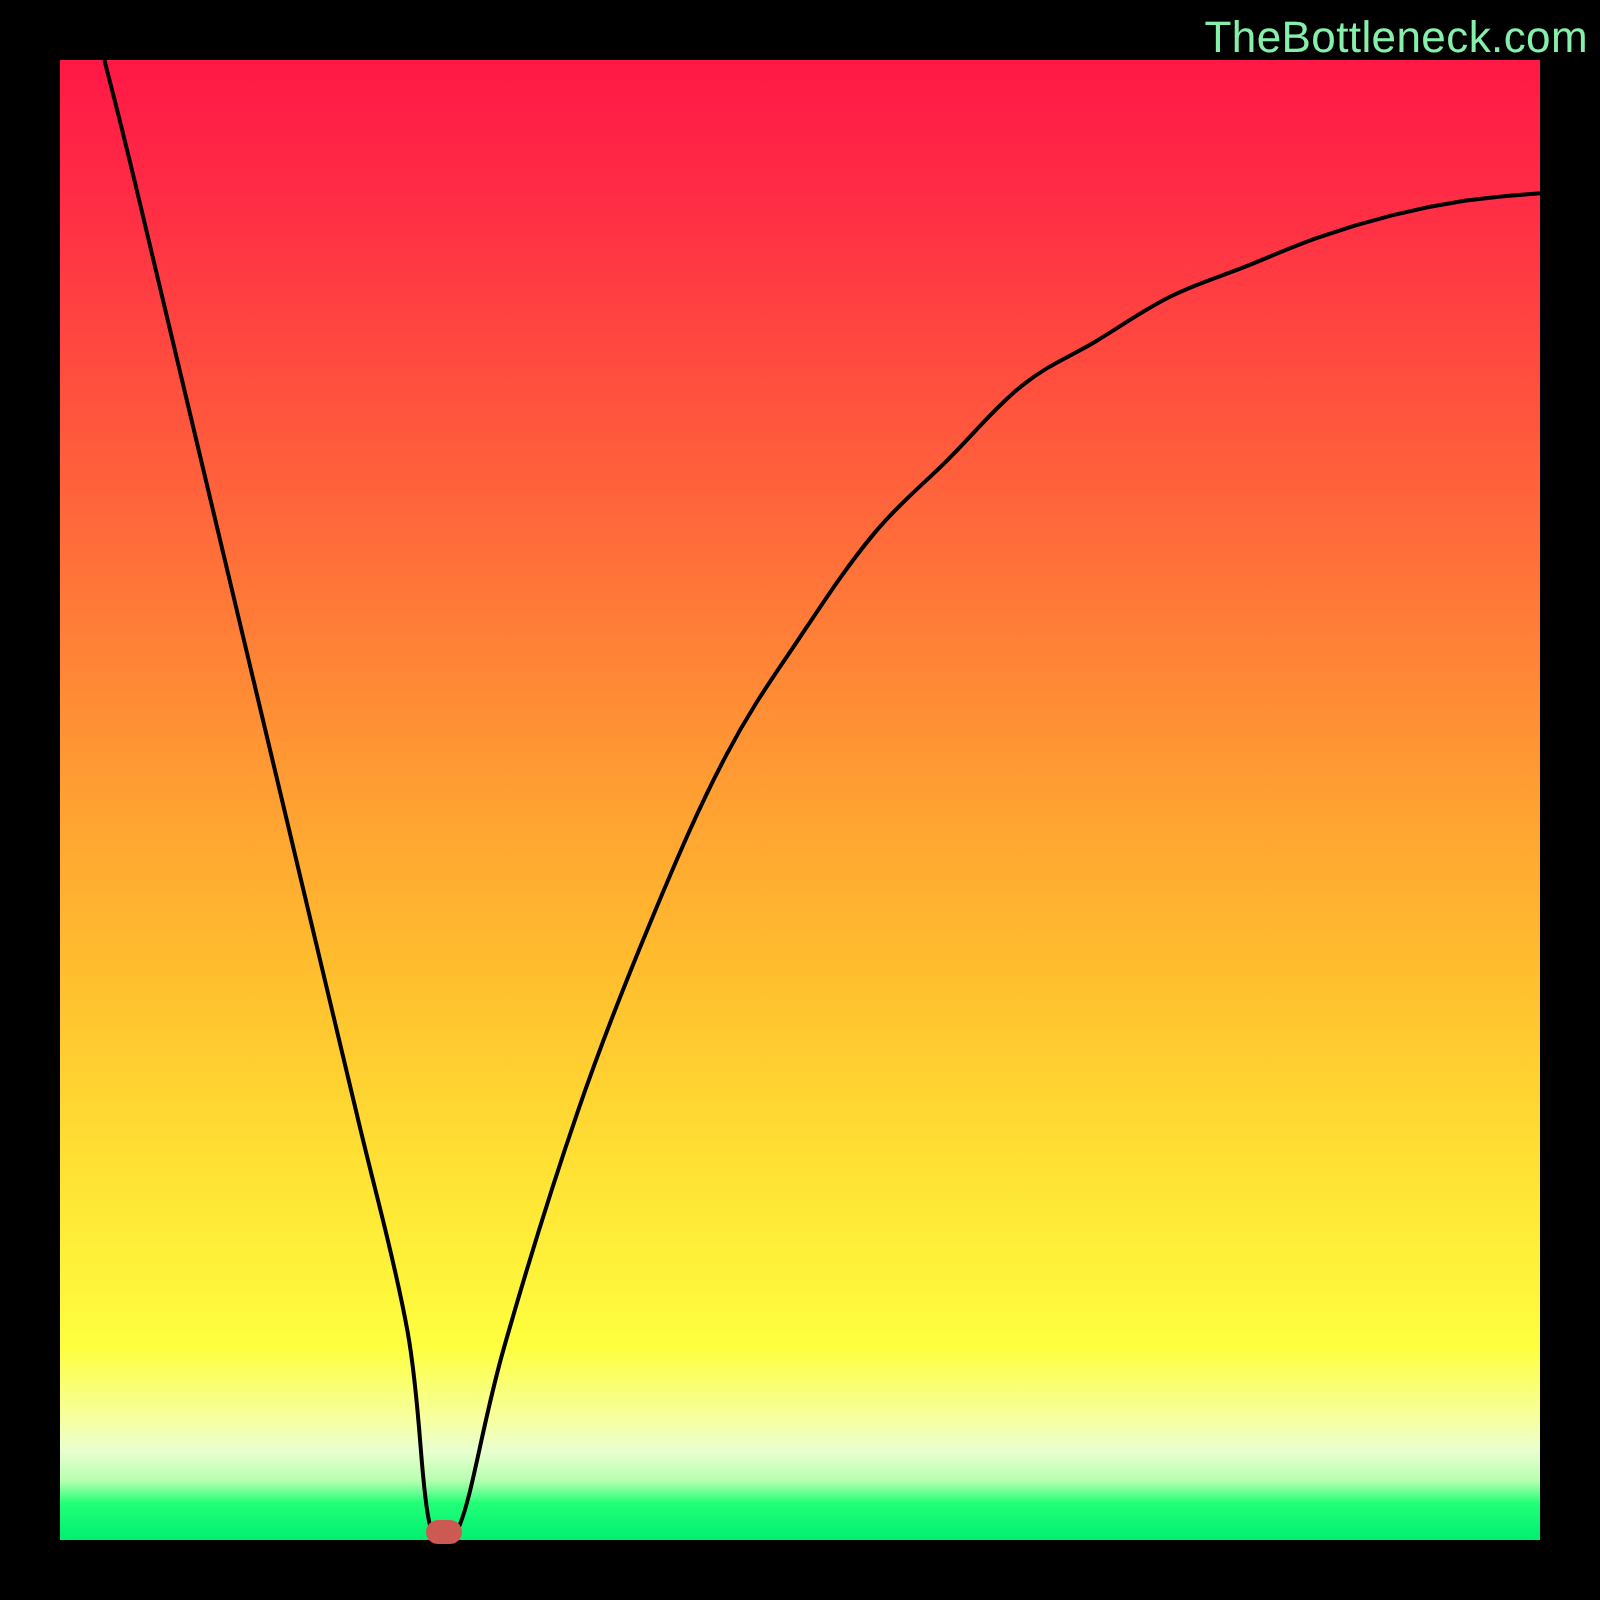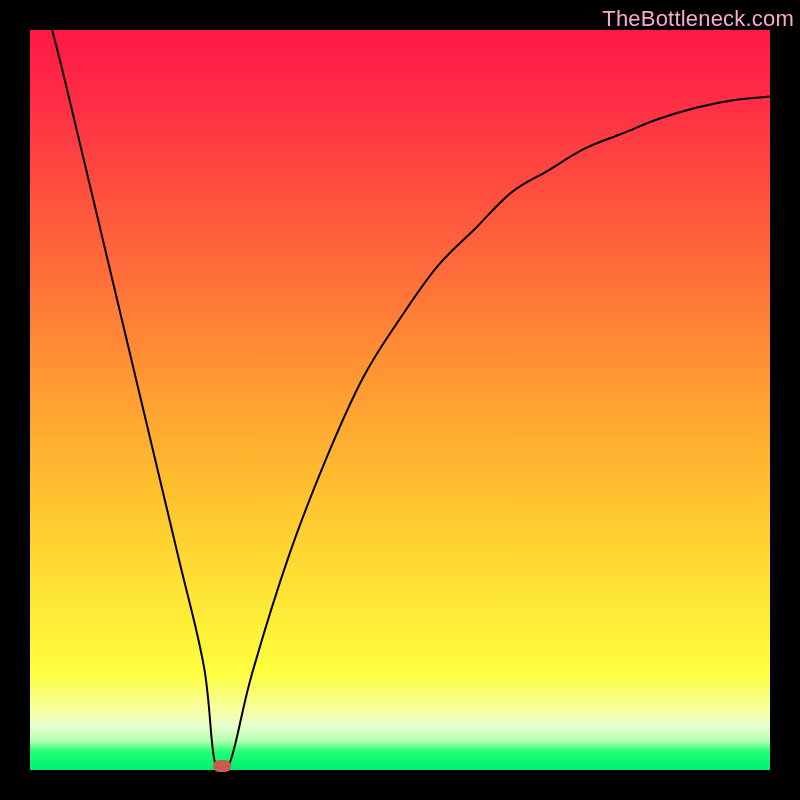--- a/index.html
+++ b/index.html
@@ -38,21 +38,21 @@
       #e9ffcf 94%,
       #b6ffb0 96%,
       #22ff77 97.5%,
       #00ef71 100%
     );
   }
   .watermark {
     position: absolute;
     top: 6px;
     right: 6px;
-    color: #f9a8d4;
+    color: #86efac;
     font-size: 22px;
     letter-spacing: 0.2px;
     font-weight: 500;
   }
   svg.curve {
     position: absolute;
     left: 0;
     top: 0;
     width: 740px;
     height: 740px;

